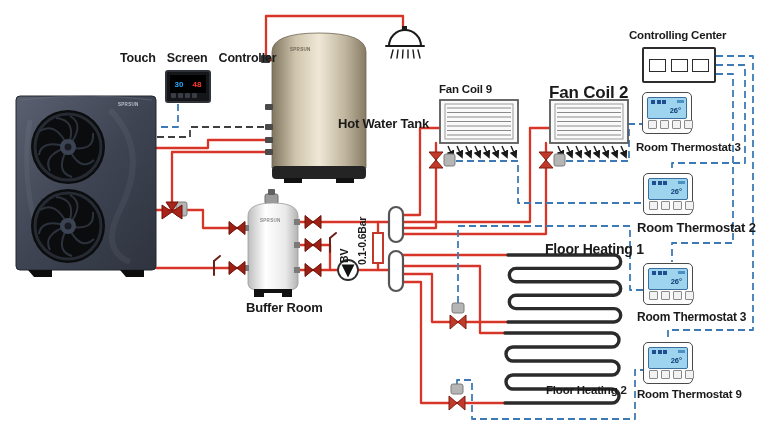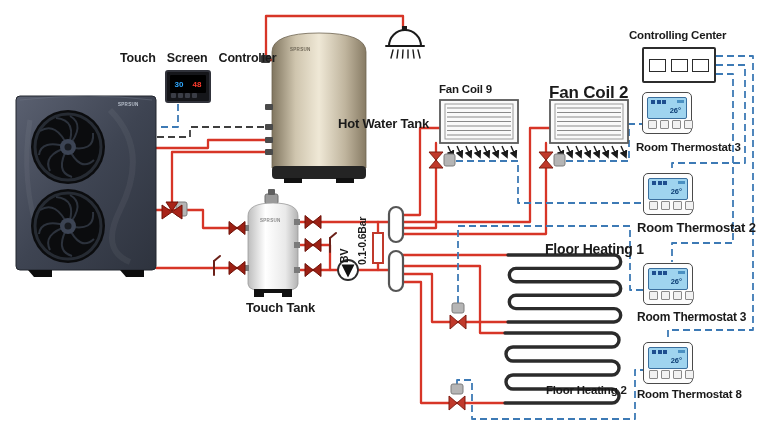--- a/index.html
+++ b/index.html
@@ -274,32 +274,32 @@
   <g>
     <path d="M508,255 H614 a6.7,6.7 0 0 1 0,13.4 H516 a6.7,6.7 0 0 0 0,13.4 H614 a6.7,6.7 0 0 1 0,13.4 H516 a6.7,6.7 0 0 0 0,13.4 H614 a6.7,6.7 0 0 1 0,13.4 H508" fill="none" stroke="#2b2b2b" stroke-width="3.4" stroke-linecap="round"></path>
   </g>
   <g>
     <path d="M505,333 H612 a7,7 0 0 1 0,14 H513 a7,7 0 0 0 0,14 H612 a7,7 0 0 1 0,14 H513 a7,7 0 0 0 0,14 H612 a7,7 0 0 1 0,14 H505" fill="none" stroke="#2b2b2b" stroke-width="3.4" stroke-linecap="round"></path>
   </g>
 </svg>
 
 <div class="lbl" style="left:120px;top:51px;word-spacing:8px;font-size:12.5px">Touch Screen Controller</div>
 <div class="lbl" style="left:338px;top:116px;font-size:13px">Hot Water Tank</div>
-<div class="lbl" style="left:246px;top:300px;font-size:13px">Touch Tank</div>
+<div class="lbl" style="left:246px;top:300px;font-size:13px">Buffer Room</div>
 <div class="lbl center" style="left:439px;top:83px;width:80px;font-size:11.5px">Fan Coil 9</div>
 <div class="lbl center" style="left:549px;top:83px;width:80px;font-size:17px">Fan Coil 2</div>
 <div class="lbl" style="left:545px;top:241px;font-size:14px">Floor Heating 1</div>
 <div class="lbl" style="left:546px;top:384px;font-size:11.5px">Floor Heating 2</div>
 <div class="lbl center" style="left:629px;top:29px;width:100px;font-size:11.5px">Controlling Center</div>
 <div class="lbl rot" style="left:338px;top:263px;font-size:10.5px">BV</div>
 <div class="lbl rot" style="left:356px;top:265px;font-size:10.5px">0.1-0.6Bar</div>
 <div class="lbl" style="left:636px;top:141px;font-size:11.5px">Room Thermostat 3</div>
 <div class="lbl" style="left:637px;top:220px;font-size:13px">Room Thermostat 2</div>
 <div class="lbl" style="left:637px;top:310px;font-size:12px">Room Thermostat 3</div>
-<div class="lbl" style="left:637px;top:388px;font-size:11.5px">Room Thermostat 8</div>
+<div class="lbl" style="left:637px;top:388px;font-size:11.5px">Room Thermostat 9</div>
 
 <div class="microbrand" style="left:118px;top:102px;color:#b9c0cc">SPRSUN</div>
 <div class="microbrand" style="left:290px;top:47px;color:#6f6757">SPRSUN</div>
 <div class="microbrand" style="left:260px;top:218px;color:#8a8a8a">SPRSUN</div>
 
 <div class="tsc">
   <div class="scr">
     <span class="b30">30</span>
     <span class="b48">48</span>
   </div>

